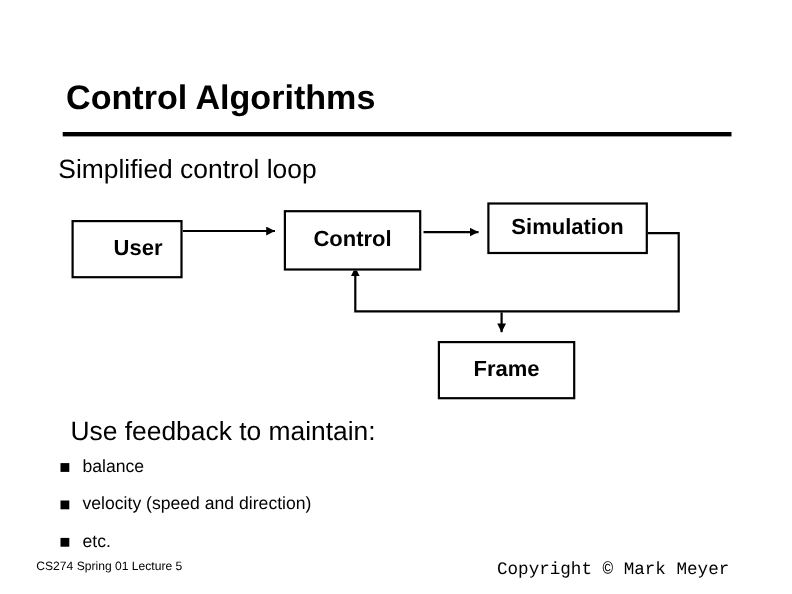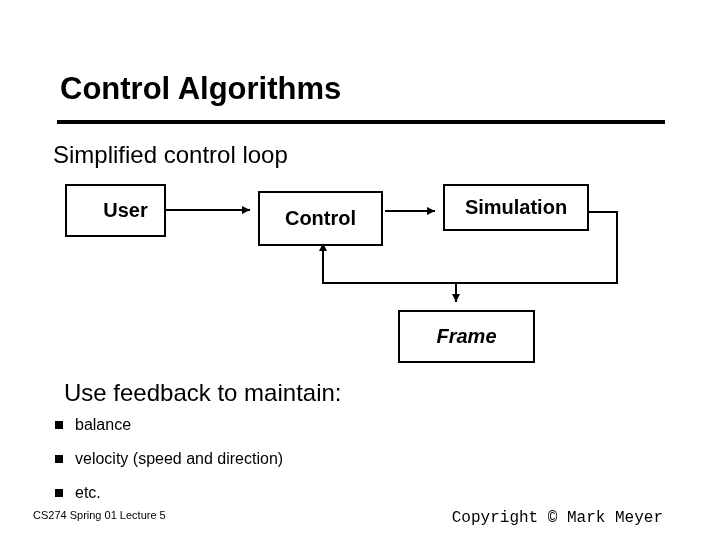--- a/index.html
+++ b/index.html
@@ -44,24 +44,24 @@
     box-sizing: border-box;
     border: 2px solid #000000;
     background: #ffffff;
     display: flex;
     align-items: center;
     justify-content: center;
     font-weight: bold;
     font-size: 20px;
     white-space: nowrap;
   }
-  .box-user       { left: 65px;  top: 184px; width: 101px; height: 53px; padding-left: 20px; }
+  .box-user       { left: 65px;  top: 200px; width: 101px; height: 53px; padding-left: 20px; }
   .box-control    { left: 258px; top: 191px; width: 125px; height: 55px; }
   .box-simulation { left: 443px; top: 184px; width: 146px; height: 47px; }
-  .box-frame      { left: 398px; top: 310px; width: 137px; height: 53px; font-style: italic; }
+  .box-frame      { left: 398px; top: 310px; width: 125px; height: 53px; }
   .body-lead {
     position: absolute;
     left: 64px;
     top: 379px;
     margin: 0;
     font-size: 24px;
     white-space: nowrap;
   }
   .bullet-list {
     position: absolute;

